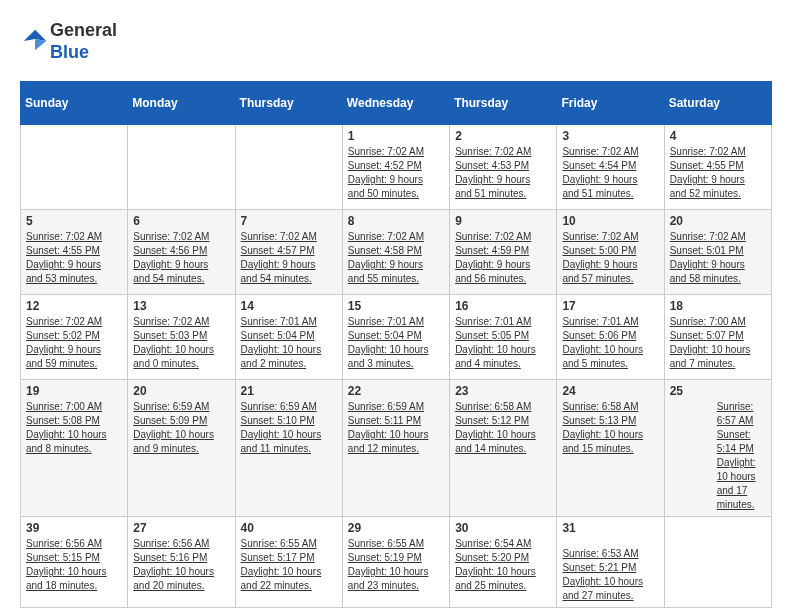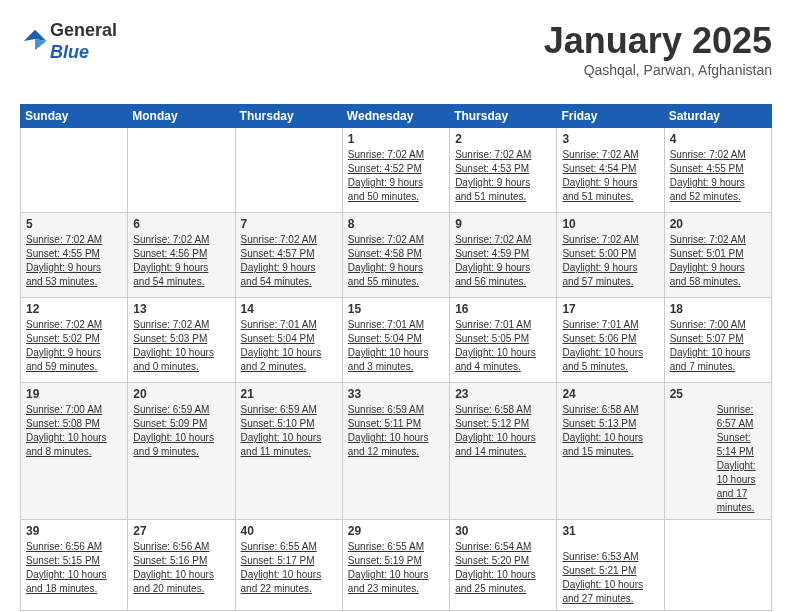--- a/index.html
+++ b/index.html
@@ -7,34 +7,34 @@
       font-family: Arial, sans-serif;
       background: #fff;
       width: 792px;
       min-height: 612px;
       padding: 20px;
     }
     .header {
       display: flex;
       justify-content: space-between;
       align-items: flex-start;
-      margin-bottom: 26px;
+      margin-bottom: 18px;
       gap: 24px;
     }
     .logo {
       display: flex;
       align-items: center;
     }
     .logo-text {
       font-size: 18px;
       font-weight: bold;
       line-height: 1.2;
     }
     .logo-general { color: #333; }
-    .logo-blue { color: #1a5fb4; font-style: italic; }
+    .logo-blue { color: #1a5fb4; }
     .logo-icon {
       width: 28px;
       height: 28px;
       margin-left: 2px;
     }
     .title-block {
       text-align: right;
     }
     .calendar-title {
       font-size: 36px;
@@ -48,21 +48,21 @@
     table {
       width: 100%;
       border-collapse: collapse;
       table-layout: fixed;
     }
     thead tr th {
       background-color: #1a5fb4;
       color: #fff;
       font-size: 12px;
       font-weight: bold;
-      padding: 4px 4px;
+      padding: 14px 4px;
       text-align: left;
       border: 1px solid #1a5fb4;
     }
     tbody tr td {
       vertical-align: top;
       border: 1px solid #ccc;
       padding: 4px 5px;
       min-height: 80px;
       height: 85px;
       font-size: 10px;
@@ -99,24 +99,20 @@
         <polygon points="14,14 26,16 14,26" fill="#4a90d9"></polygon>
       </svg>
     </div>
     <div>
       <div class="logo-text">
         <span class="logo-general">General</span><br>
         <span class="logo-blue">Blue</span>
       </div>
     </div>
   </div>
-  <div class="title-block">
-    <div class="calendar-title">January 2025</div>
-    <div class="calendar-subtitle">Qashqal, Parwan, Afghanistan</div>
-  </div>
 </div>
 
 <table>
   <thead>
     <tr>
     <th>Sunday</th>
         <th>Monday</th>
         <th>Thursday</th>
         <th>Wednesday</th>
         <th>Thursday</th>
@@ -276,21 +272,21 @@
 and 9 minutes.</div>
         </td>
         <td>
           <span class="day-number">21</span>
           <div class="day-info" style="white-space: pre-line;">Sunrise: 6:59 AM
 Sunset: 5:10 PM
 Daylight: 10 hours
 and 11 minutes.</div>
         </td>
         <td>
-          <span class="day-number">33</span>
+          <span class="day-number">22</span>
           <div class="day-info" style="white-space: pre-line;">Sunrise: 6:59 AM
 Sunset: 5:11 PM
 Daylight: 10 hours
 and 12 minutes.</div>
         </td>
         <td>
           <span class="day-number">23</span>
           <div class="day-info" style="white-space: pre-line;">Sunrise: 6:58 AM
 Sunset: 5:12 PM
 Daylight: 10 hours

